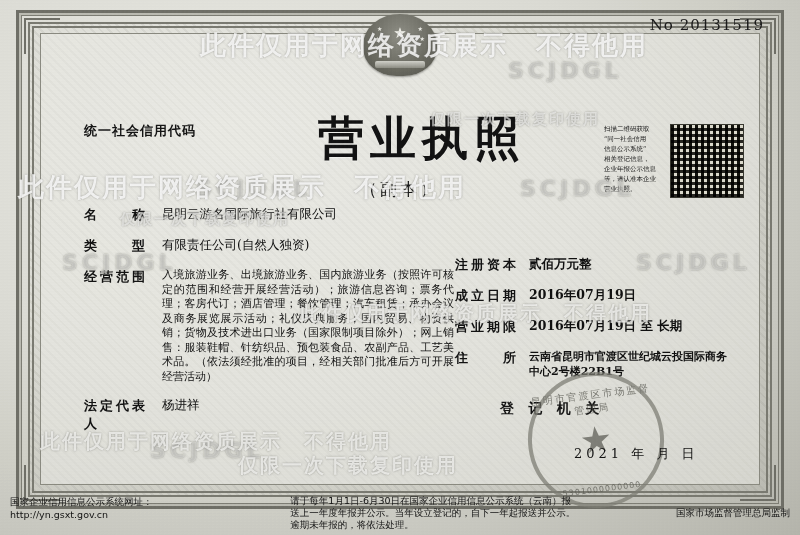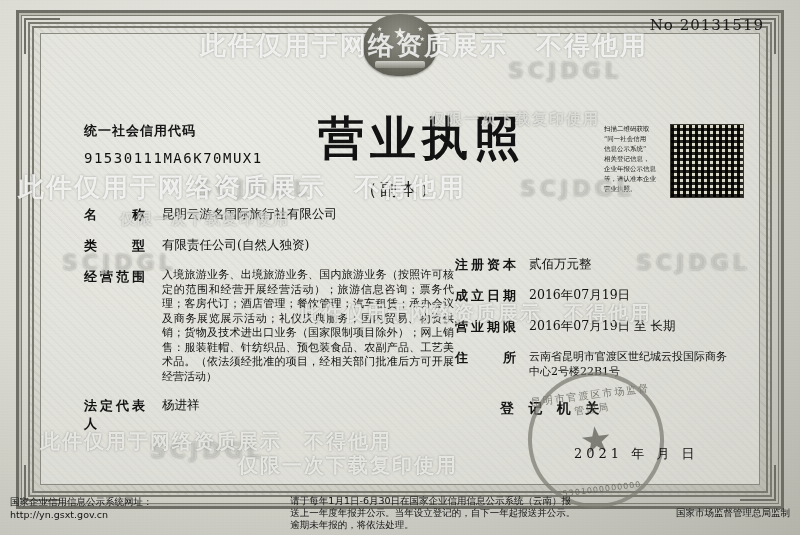--- a/index.html
+++ b/index.html
@@ -219,21 +219,21 @@
   }
 
   .fields-right {
     position: absolute;
     left: 455px;
     top: 224px;
     width: 290px;
     margin-top: 32px;
   }
   .fields-right .flabel { width: 74px; }
-  .fields-right .fvalue { font-size: 12.5px; }
+  .fields-right .fvalue { font-size: 12.5px; font-weight: bold; }
   .addr-row .fvalue {
     font-size: 11px;
     line-height: 15px;
     width: 205px;
   }
 
   
   .authority {
     position: absolute;
     left: 500px;
@@ -359,21 +359,20 @@
     <span>20131519</span>
   </div>
 
   <div class="title-block">
     <div class="title-main">营业执照</div>
     <div class="title-sub">（副本）</div>
   </div>
 
   <div class="code-block">
     <div class="code-label">统一社会信用代码</div>
-    <div class="code-value">91530111MA6K70MUX1</div>
   </div>
 
   <div class="qr-block">
     <div class="qr-text">
       <div>扫描二维码获取</div>
       <div>“同一社会信用</div>
       <div>信息公示系统”</div>
       <div>相关登记信息，</div>
       <div>企业年报公示信息</div>
       <div>等，请认准本企业</div>

